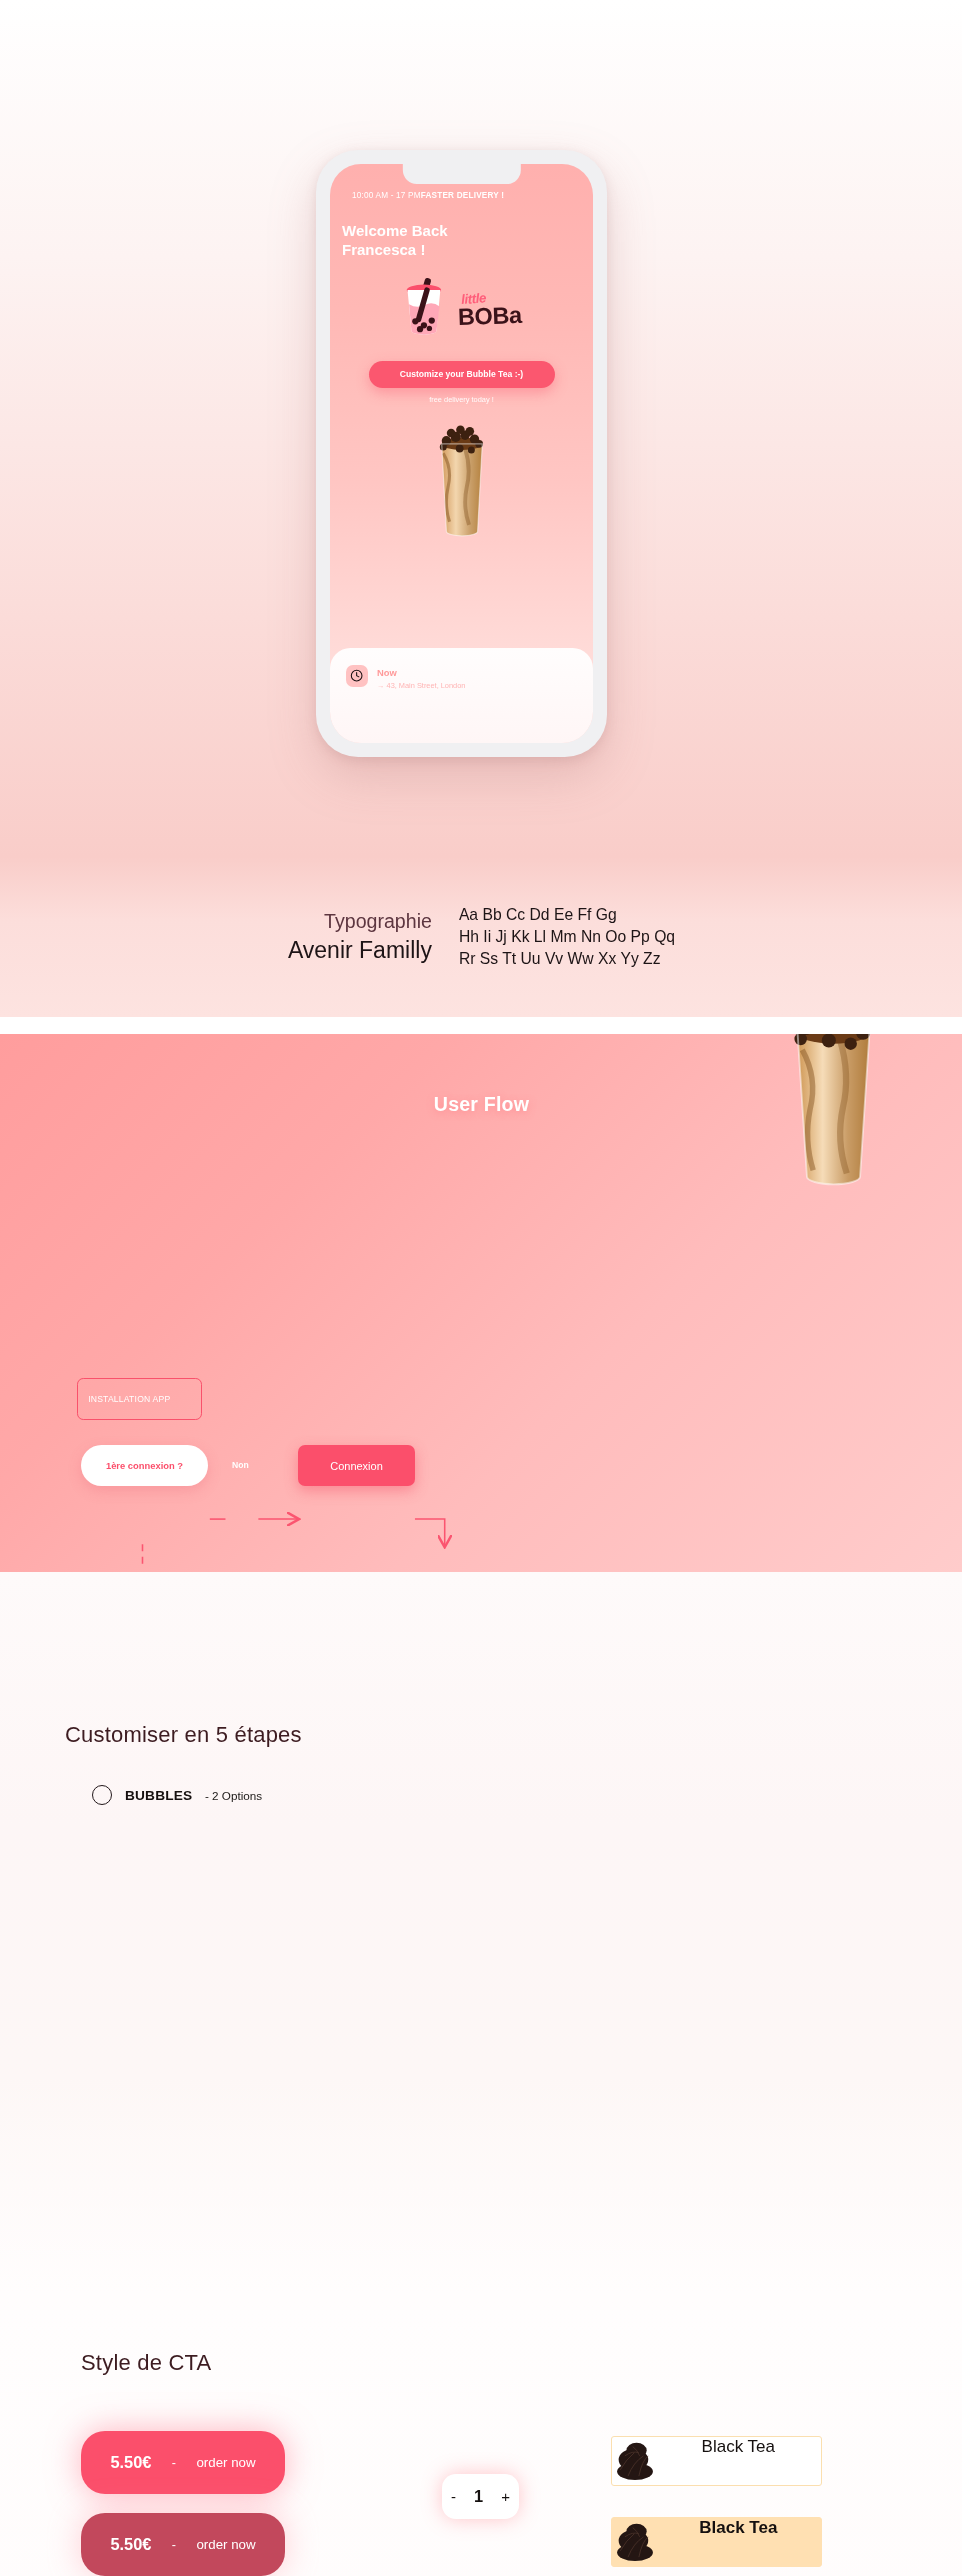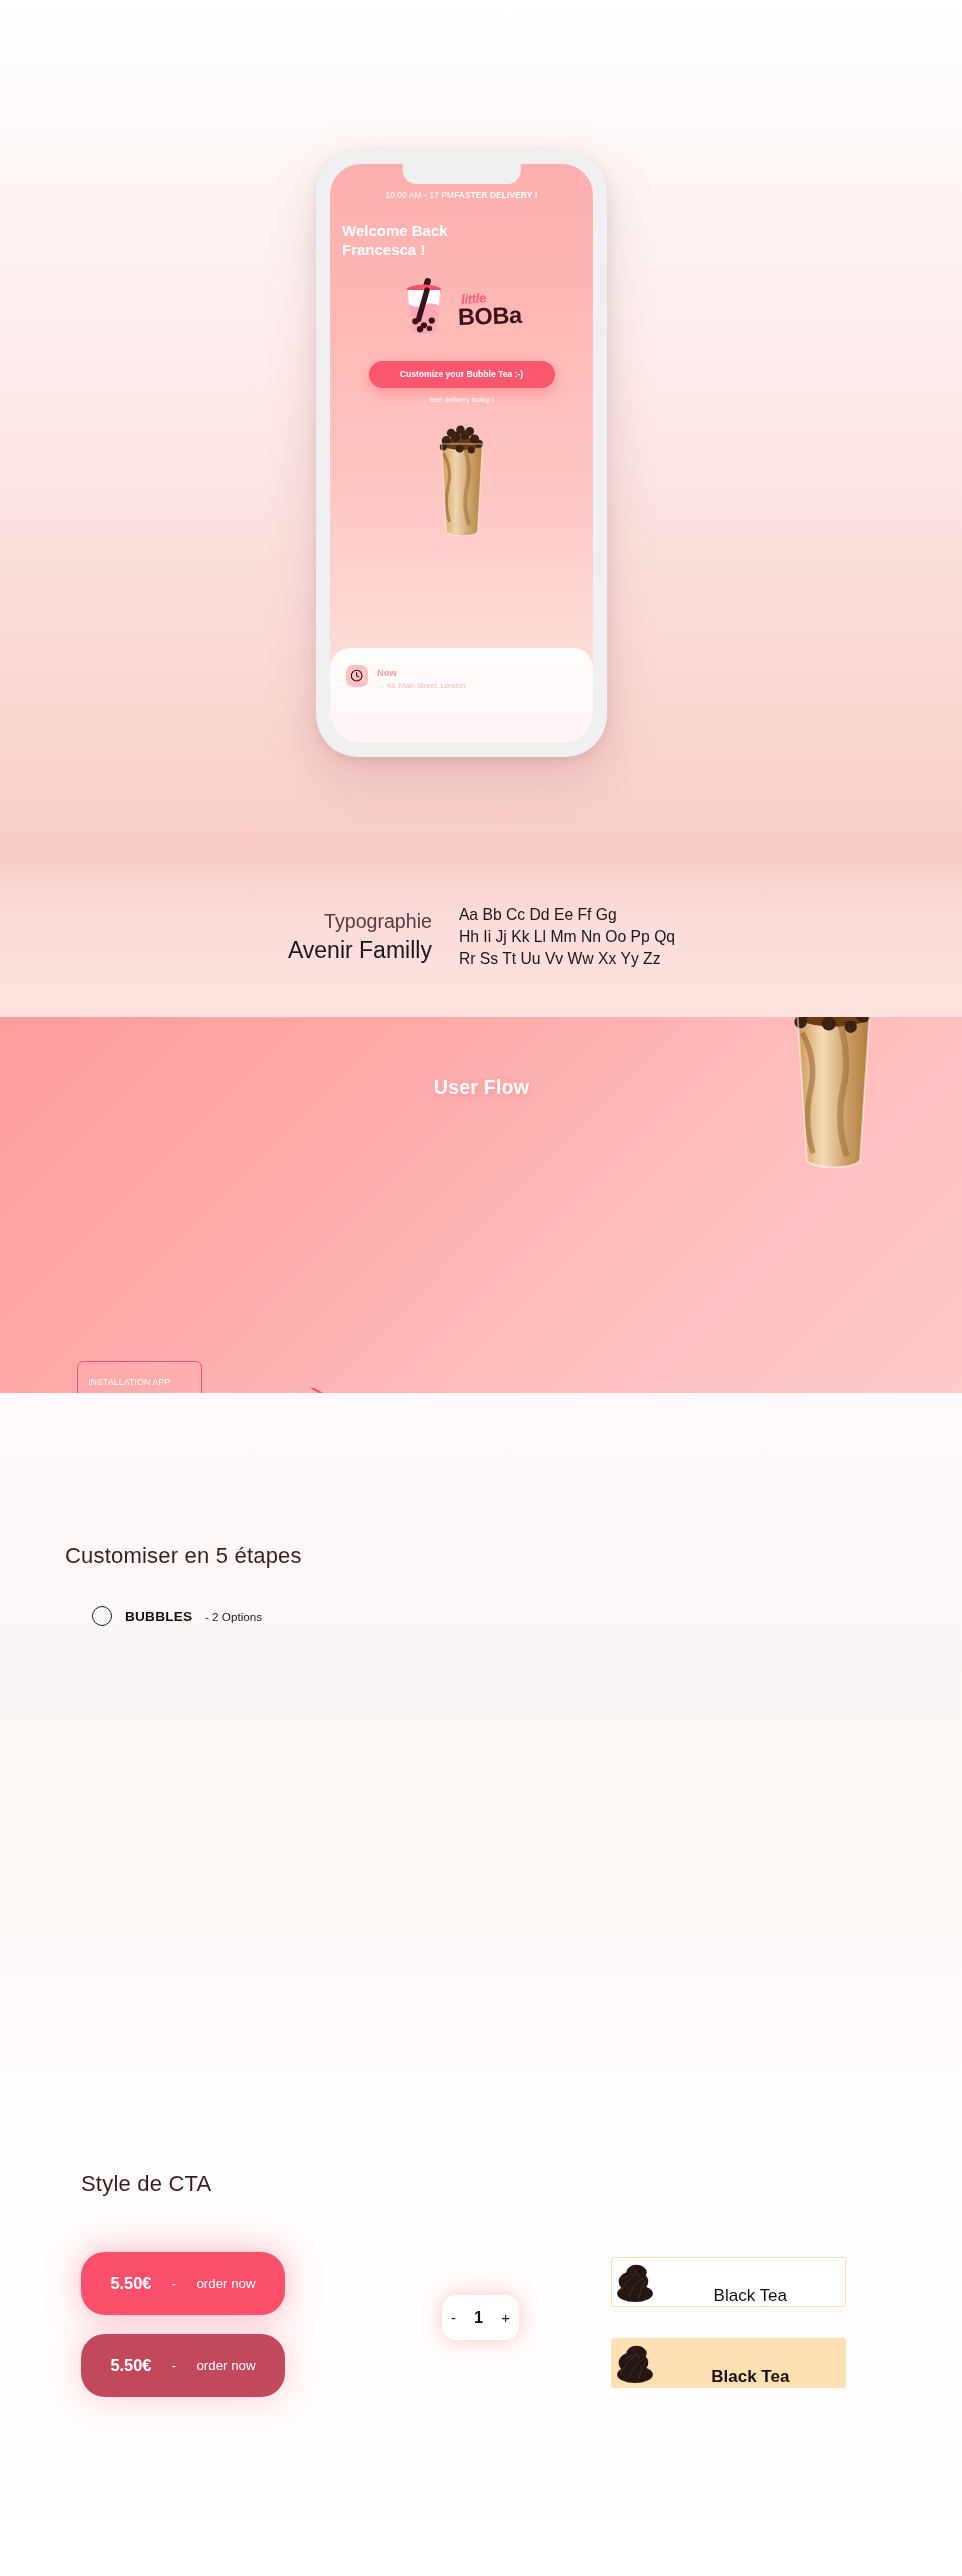--- a/index.html
+++ b/index.html
@@ -50,21 +50,21 @@
     background: #f0f0f2;
     border-radius: 0 0 14px 14px;
     z-index: 12;
   }
 
   #phone1 { left: 316px; top: 150px; width: 291px; height: 607px; }
   #phone1 .phone-screen {
     background: linear-gradient(180deg, #ffb0ae 0%, #ffb8b5 25%, #ffc6c3 55%, #ffd8d5 80%, #ffe5e3 100%);
   }
   .statusbar {
-    display: flex; justify-content: center;
+    display: flex; justify-content: flex-start;
     align-items: center;
     padding: 27px 22px 0 22px;
     color: #ffffff;
     font-size: 8.2px;
     font-weight: bold;
     letter-spacing: 0.2px;
   }
   .statusbar .time { font-weight: 500; }
   .welcome {
     padding: 22px 22px 0 12px;
@@ -126,23 +126,24 @@
     display: flex; justify-content: center; align-items: center;
     gap: 27px;
   }
   .typo-left { text-align: right; }
   .typo-left .t1 { font-size: 19.6px; color: #5d3640; }
   .typo-left .t2 { font-size: 23px; color: #1d1416; margin-top: 4.7px; }
   .typo-right { font-size: 15.7px; color: #1d1416; line-height: 1.42; }
 
   
   #sec-flow {
-    position: relative; width: 963px; height: 376px;
+    position: relative; width: 963px; height: 538px;
     background: linear-gradient(135deg,#ff9d9d 0%, #ffa8a8 30%, #ffbcbc 62%, #ffcccb 100%);
     overflow: hidden;
+    margin-top: 17px;
   }
   #flow-title {
     position: absolute; top: 59px; left: 0; right: 0;
     text-align:center; color: #fff; font-size: 19.6px; font-weight: bold;
     letter-spacing: 0.2px;
     text-shadow: 0 1.6px 7.8px rgba(255,120,130,.5);
   }
   .node { position: absolute; display:flex; align-items:center; justify-content:center; text-align:center; }
   .n-outline {
     border: 1.6px solid #f9516b; border-radius: 6.3px;
@@ -194,23 +195,23 @@
   .stepper {
     position:absolute; width: 77px; height: 45px; border-radius: 14px;
     background:#fff;
     display:flex; align-items:center; justify-content:space-around;
     box-shadow: 0 0 20.4px rgba(255,130,140,.45);
     font-size: 16.4px; color:#15100f;
   }
   .stepper .n { font-weight:bold; }
   .stepper .s { font-weight: 400; font-size: 15px; }
   .tea-big {
-    position:absolute; width: 235px; height: 50px; border-radius: 3px;
+    position:absolute; width: 211px; height: 50px; border-radius: 3px;
     border: 1.3px solid #fbdfaf; background:#fff;
-    display:flex; align-items:flex-end;
+    display:flex; align-items:flex-start;
     overflow:hidden;
   }
   .tea-big.sel { background:#ffe0b2; border-color:#ffe0b2; }
   .tea-big .lbl { flex:1; text-align:center; font-size: 17px; color:#15100f; }
   .tea-big.sel .lbl { font-weight:bold; }
 
   
   .float-glass { position:absolute; }
 </style>
 </head>

